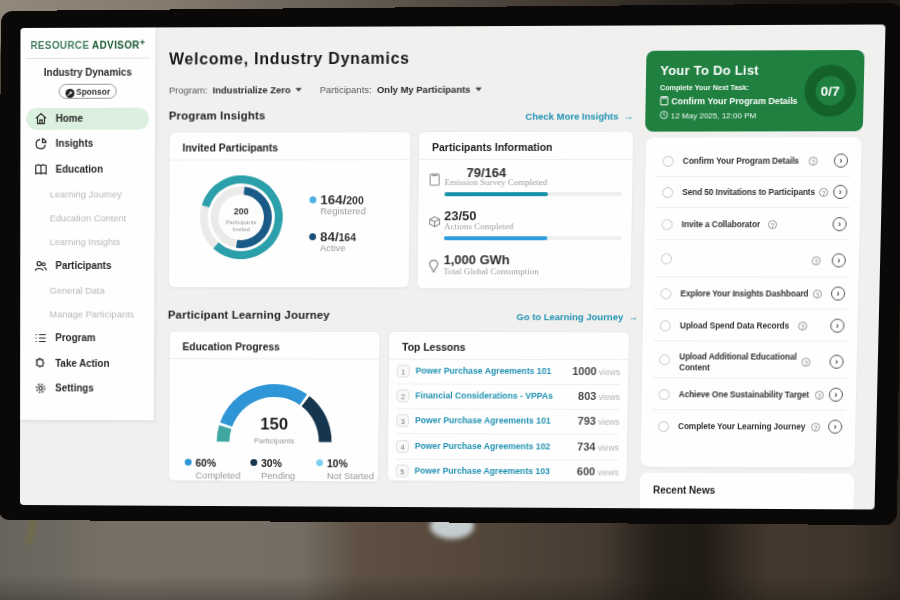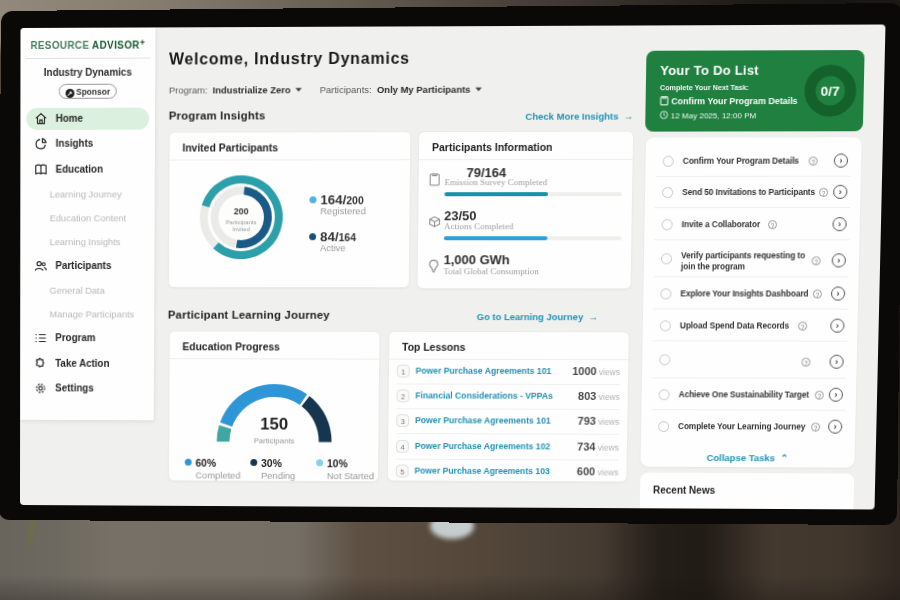--- a/index.html
+++ b/index.html
@@ -187,21 +187,21 @@
           <i style="background:#2f9fdf; width:104px;"></i>
         </div>
       <svg class="picon" style="top:127px;" width="12" height="15" viewBox="0 0 20 26" fill="none" stroke="#8a8a8a" stroke-width="2">
           <path d="M10 2 C5.5 2 3 5.5 3 9 C3 12 5 13.5 6.5 15.5 C7.5 16.8 7.5 18 7.5 19 H12.5 C12.5 18 12.5 16.8 13.5 15.5 C15 13.5 17 12 17 9 C17 5.5 14.5 2 10 2 Z M8 22 H12"></path>
         </svg>
       <div class="pi-num" style="left:26px; top:120px;">1,000 GWh</div>
       <div class="pi-sub" style="left:26px; top:134px;">Total Global Consumption</div>
     </div>
 
     <div class="sechead" style="left:151px; top:282px;">Participant Learning Journey</div>
-    <div class="seclink" style="left:440px; top:284px; width:170px; text-align:center;">Go to Learning Journey &nbsp;→</div>
+    <div class="seclink" style="left:456px; top:284px; width:170px; text-align:right;">Go to Learning Journey &nbsp;→</div>
 
     <div class="card" style="left:152px; top:304px; width:215px; height:153px;">
       <div class="ctitle">Education Progress</div>
       <div class="cdiv"></div>
       <svg class="abs" style="left:27px; top:39px;" width="160" height="80" viewBox="0 0 160 79">
         <path d="M 28.0 72.0 A 52 52 0 0 1 30.1 57.2" stroke="#3fa8a1" stroke-width="13" fill="none"></path>
         <path d="M 31.0 54.6 A 52 52 0 0 1 109.5 29.1" stroke="#2e96d8" stroke-width="13" fill="none"></path>
         <path d="M 111.7 30.7 A 52 52 0 0 1 132.0 72.0" stroke="#16364f" stroke-width="13" fill="none"></path>
         <text x="80" y="60" text-anchor="middle" font-size="17" font-weight="bold" fill="#222">150</text>
         <text x="80" y="74" text-anchor="middle" font-size="8" fill="#999">Participants</text>
@@ -276,52 +276,51 @@
           <span class="go" style="top:8px;">›</span>
         </div>
       <div class="task" style="top:70px; height:32px;">
           <span class="cb" style="top:11px;"></span>
           <span class="tx" style="top:11px;">Invite a Collaborator</span>
           <span class="q" style="top:12px; left:113px;">?</span>
           <span class="go" style="top:9px;">›</span>
         </div>
       <div class="task" style="top:102px; height:37px;">
           <span class="cb" style="top:13px;"></span>
-          <span class="tx" style="top:10px; width:130px;">Verify participants requesting to join the program</span>
           <span class="q" style="top:16px; left:157px;">?</span>
           <span class="go" style="top:13px;">›</span>
         </div>
       <div class="task" style="top:139px; height:32px;">
           <span class="cb" style="top:11px;"></span>
           <span class="tx" style="top:11px;">Explore Your Insights Dashboard</span>
           <span class="q" style="top:12px; left:159px;">?</span>
           <span class="go" style="top:9px;">›</span>
         </div>
       <div class="task" style="top:171px; height:32px;">
           <span class="cb" style="top:11px;"></span>
           <span class="tx" style="top:11px;">Upload Spend Data Records</span>
           <span class="q" style="top:12px; left:145px;">?</span>
           <span class="go" style="top:9px;">›</span>
         </div>
       <div class="task" style="top:203px; height:37px;">
           <span class="cb" style="top:13px;"></span>
+          <span class="tx" style="top:10px; width:135px;">Upload Additional Educational Content</span>
           <span class="q" style="top:16px; left:149px;">?</span>
           <span class="go" style="top:13px;">›</span>
         </div>
       <div class="task" style="top:240px; height:32px;">
           <span class="cb" style="top:11px;"></span>
           <span class="tx" style="top:11px;">Achieve One Sustainability Target</span>
           <span class="q" style="top:12px; left:163px;">?</span>
           <span class="go" style="top:9px;">›</span>
         </div>
       <div class="task" style="top:272px; height:32px; border-bottom:none;">
           <span class="cb" style="top:11px;"></span>
           <span class="tx" style="top:11px;">Complete Your Learning Journey</span>
           <span class="q" style="top:12px; left:160px;">?</span>
           <span class="go" style="top:9px;">›</span>
         </div>
-      <div id="collapse" style="top:314px;">Collapse Tasks &nbsp;⌃</div>
     </div>
     <div id="news">
         <div class="t">Recent News</div>
       </div>
   </div>
 </div>
 
 </body></html>

